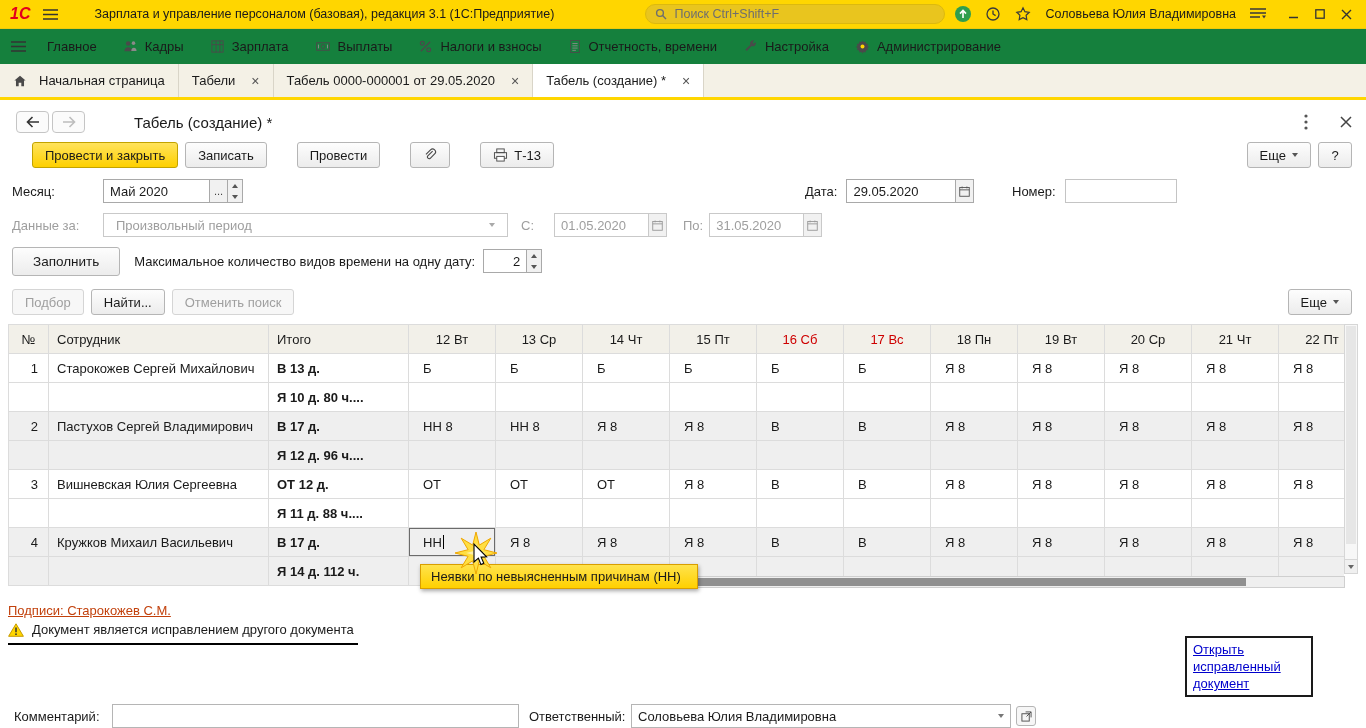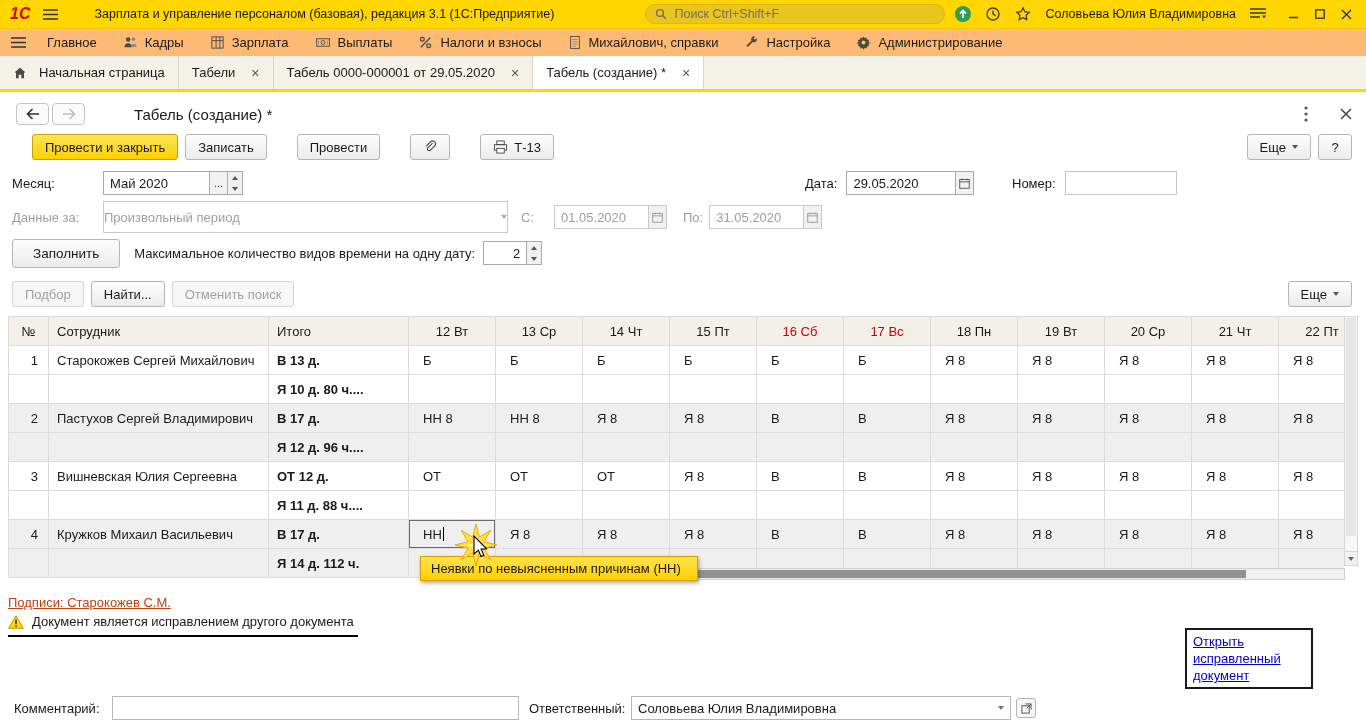--- a/index.html
+++ b/index.html
@@ -9,21 +9,21 @@
 
 .titlebar{height:28px;background:#ffd600;display:flex;align-items:center;padding:0 8px;gap:6px;}
 .logo{color:#e3001b;font-weight:bold;font-style:italic;font-size:16px;padding:0 2px;}
 .tb-btn{background:none;border:none;width:24px;height:22px;display:flex;align-items:center;justify-content:center;}
 .tb-title{font-size:12.5px;margin-left:26px;white-space:nowrap;}
 .search{margin-left:auto;width:300px;height:20px;background:#e9c51e;border:1px solid #dcb90e;border-radius:10px;
  display:flex;align-items:center;padding:0 9px;gap:7px;color:#6e6e6e;font-size:12.5px;}
 .user{font-size:12.5px;margin:0 4px;white-space:nowrap;}
 .winbtns{display:flex;align-items:center;gap:2px;margin-left:6px;}
 
-.menubar{height:28px;background:#fdba74;border-top:1px solid #eec90d;display:flex;align-items:center;padding:0 2px;}
+.menubar{height:36px;background:#15803d;border-top:1px solid #eec90d;display:flex;align-items:center;padding:0 2px;}
 #menu-items{display:flex;height:100%;}
 .menu-item{display:flex;align-items:center;gap:7px;padding:0 13px;height:100%;font-size:13px;cursor:default;}
 .mi-icon{display:flex;align-items:center;}
 .mb-burger{width:32px;height:100%;background:none;border:none;display:flex;align-items:center;justify-content:center;}
 
 .tabbar{height:36px;background:#f4f1e6;border-bottom:3px solid #ffd600;display:flex;align-items:stretch;}
 .tab{display:flex;align-items:center;gap:12px;padding:0 13px;border-right:1px solid #d9d5c8;font-size:13px;white-space:nowrap;}
 .tab.active{background:#fff;}
 .tab-close{color:#555;font-size:14px;margin-left:4px;line-height:1;}
 
@@ -45,21 +45,21 @@
 .tri-up.sm{width:0;height:0;border-left:3.5px solid transparent;border-right:3.5px solid transparent;border-bottom:4px solid #555;}
 
 .frow{position:absolute;left:12px;right:0;height:26px;display:flex;align-items:center;}
 .flabel{font-size:13px;}
 .dis{color:#9e9e9e;}
 .input{height:24px;border:1px solid #a9a9a9;background:#fff;padding:0 6px;display:flex;align-items:center;font-size:13px;white-space:nowrap;}
 .input.dis{border-color:#c9c9c9;}
 .side-btn{width:18px;height:24px;border:1px solid #a9a9a9;border-left:none;background:#f1f1f1;display:flex;align-items:center;justify-content:center;font-size:11px;color:#444;}
 .spin{width:15px;height:24px;border:1px solid #a9a9a9;border-left:none;display:flex;flex-direction:column;background:#f1f1f1;}
 .spin>div{flex:1;display:flex;align-items:center;justify-content:center;}
-.combo{width:405px;height:32px;border:1px solid #c9c9c9;background:#fff;display:flex;align-items:center;padding:0 0;color:#9e9e9e;}
+.combo{width:405px;height:24px;border:1px solid #c9c9c9;background:#fff;display:flex;align-items:center;padding:0 12px;color:#9e9e9e;}
 .abs{position:absolute;display:flex;align-items:center;}
 
 .table-zone{position:absolute;left:8px;top:224px;width:1350px;height:264px;}
 .table-clip{position:absolute;left:0;top:0;width:1336px;height:262px;overflow:hidden;}
 table{border-collapse:collapse;table-layout:fixed;width:1357px;}
 th,td{border:1px solid #dcdcdc;height:29px;font-size:13px;overflow:hidden;white-space:nowrap;padding:0;}
 th{background:#f2f0e9;font-weight:normal;text-align:center;}
 th.left{text-align:left;padding-left:8px;}
 th.weekend{color:#ce0000;}
 td.num{text-align:right;padding-right:10px;}
@@ -204,21 +204,21 @@
         </span>
         <span>Налоги и взносы</span>
       </div>
       <div class="menu-item">
         <span class="mi-icon">
           <svg width="14" height="15" viewBox="0 0 16 16">
             <rect x="3" y="1.2" width="10" height="13.6" fill="none" stroke="#4a4a4a"></rect>
             <path d="M5 4.6h6M5 7.2h6M5 9.8h6M5 12.4h4" stroke="#8a8a8a"></path>
           </svg>
         </span>
-        <span>Михайлович, справки</span>
+        <span>Отчетность, времени</span>
       </div>
       <div class="menu-item">
         <span class="mi-icon">
           <svg width="15" height="15" viewBox="0 0 16 16">
             <path d="M13.6 3.3a3.3 3.3 0 0 1-4.4 4.2l-5.1 5.2-1.5-1.5 5.2-5.1a3.3 3.3 0 0 1 4.2-4.4l-1.8 1.9 1.5 1.5z" fill="#4a4a4a"></path>
           </svg>
         </span>
         <span>Настройка</span>
       </div>
       <div class="menu-item">

